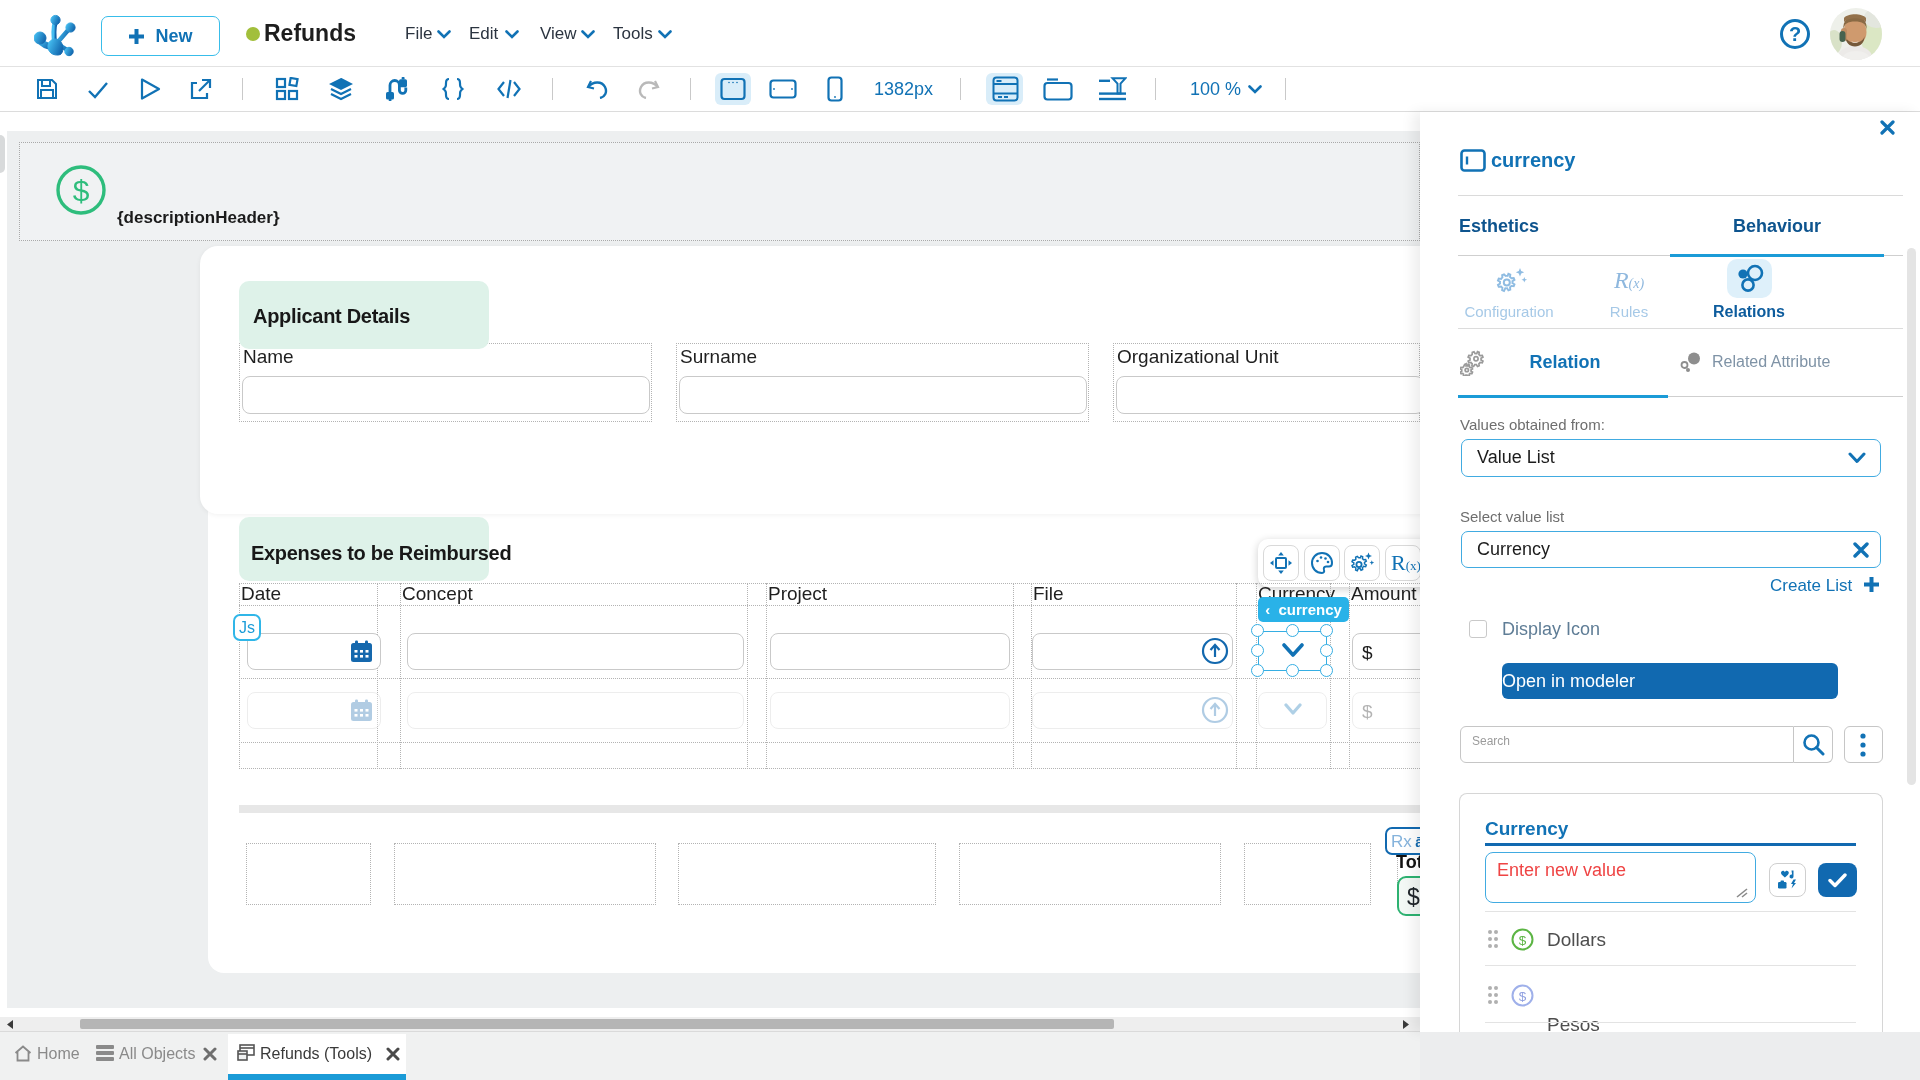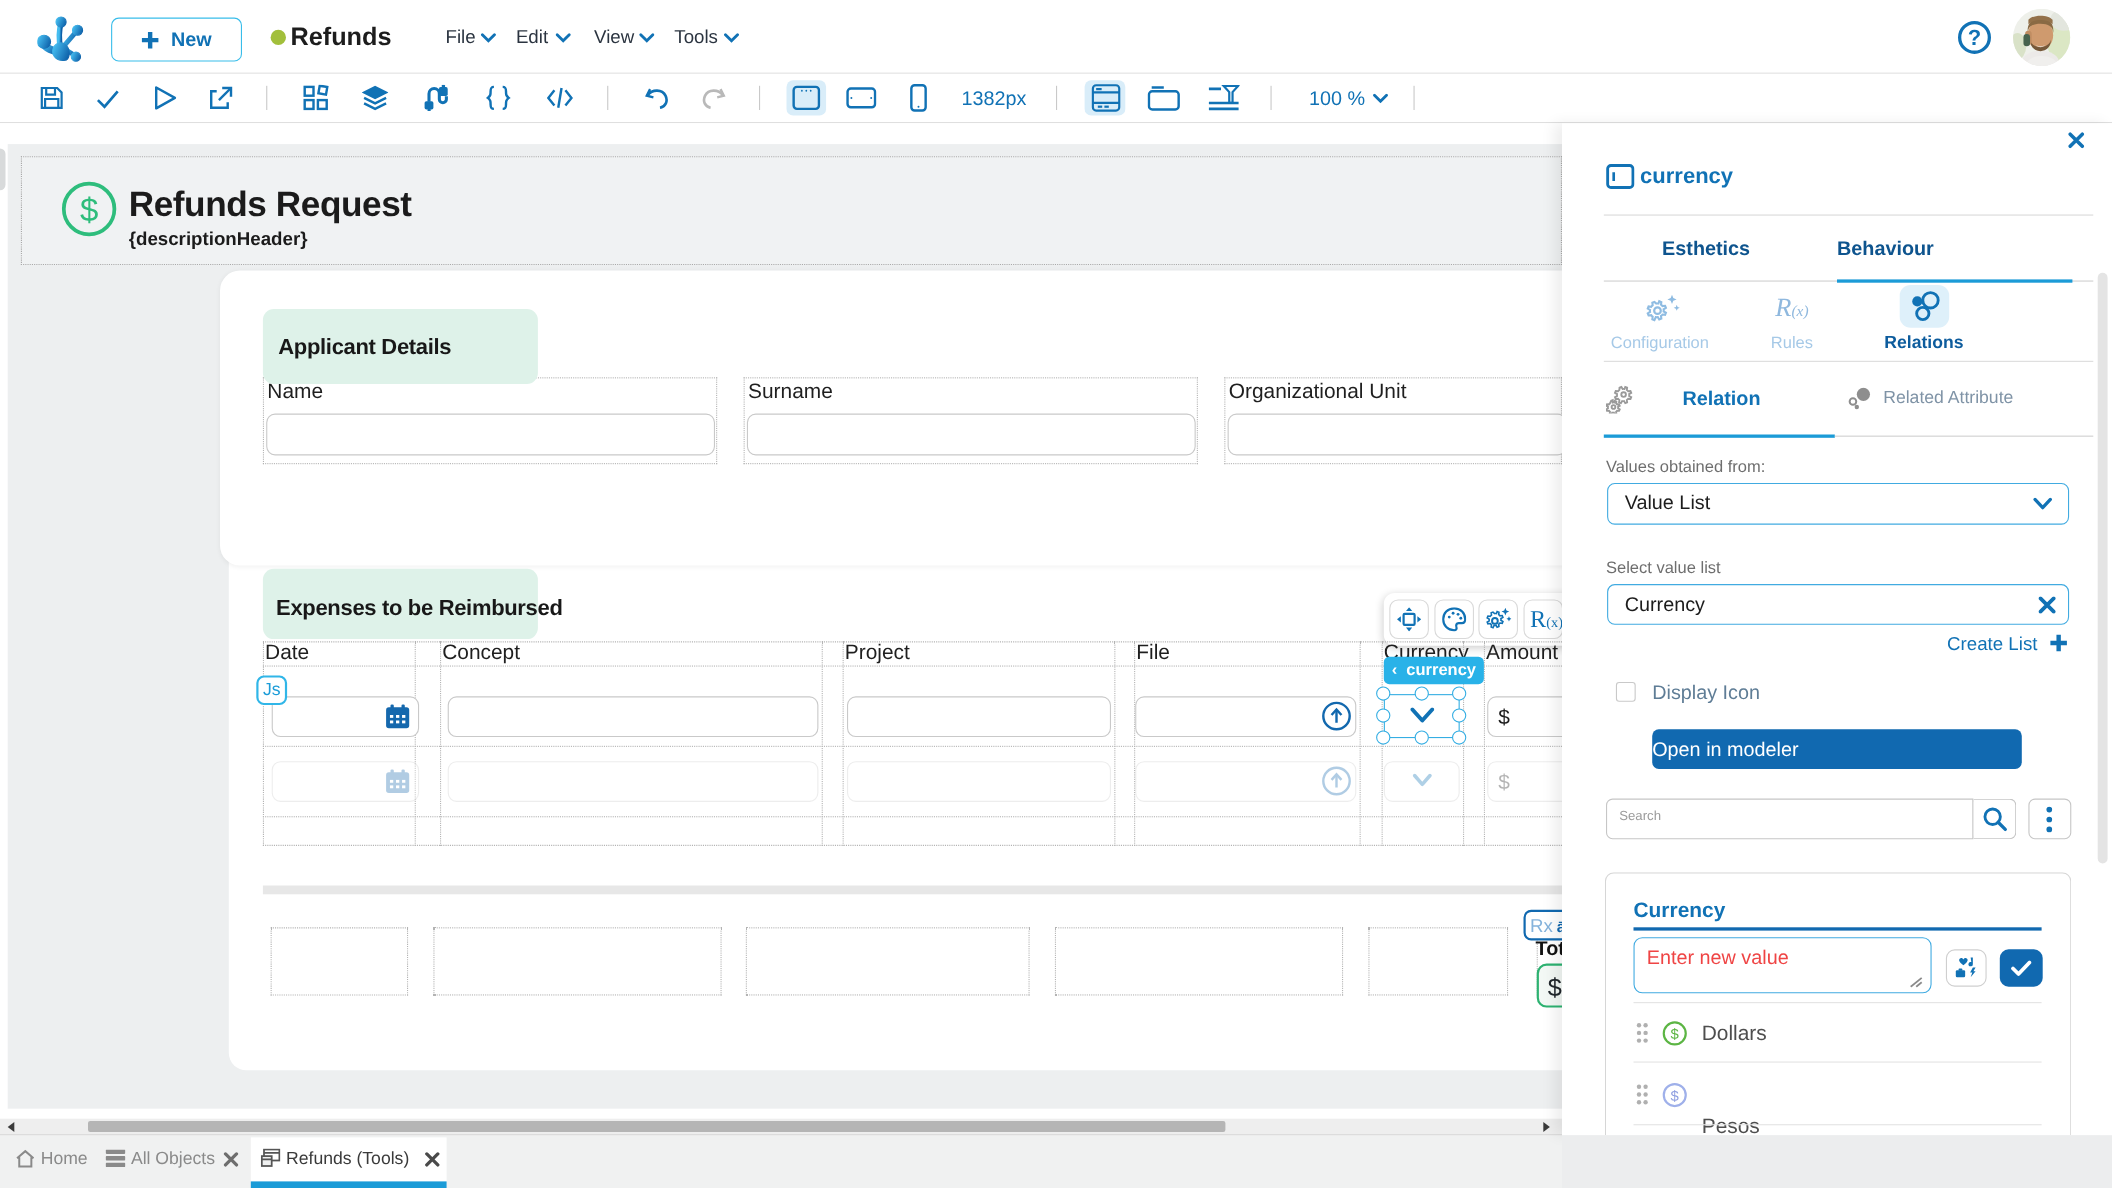--- a/index.html
+++ b/index.html
@@ -235,21 +235,20 @@
 
   <div class="abs" style="left:7px;top:19px;width:1413px;height:877px;background:#edeff0"></div>
 
   <div class="abs" style="left:0;top:23px;width:5px;height:38px;background:#d8dadb;border-radius:0 5px 5px 0"></div>
 
   <div class="abs" style="left:19px;top:30px;width:1401px;height:99px;background:#f0f2f3;border:1px dotted #a9a9a9"></div>
   <svg class="abs" style="left:55px;top:52px" width="52" height="52" viewBox="0 0 52 52">
     <circle cx="26" cy="26" r="23" fill="none" stroke="#2ebd7c" stroke-width="3.4"></circle>
     <text x="26" y="37" font-size="30" fill="#2ebd7c" text-anchor="middle" font-family="Liberation Sans">$</text>
   </svg>
-  <div class="abs" style="left:117px;top:55px;font-size:32px;font-weight:bold;color:#1b1b1b;letter-spacing:-0.4px">Refunds Request</div>
   <div class="abs" style="left:117px;top:96px;font-size:17px;font-weight:bold;color:#1b1b1b">{descriptionHeader}</div>
 
   <div class="abs" style="left:208px;top:393px;width:1232px;height:468px;background:#fff;border-radius:0 0 0 16px"></div>
 
   <div class="abs" style="left:200px;top:134px;width:1240px;height:268px;background:#fff;border-radius:18px;box-shadow:0 1px 5px rgba(0,0,0,0.06)"></div>
   <div class="abs" style="left:239px;top:169px;width:250px;height:68px;background:#def2e9;border-radius:10px;z-index:3"></div>
   <div class="abs" style="left:253px;top:193px;font-size:20px;font-weight:bold;color:#181818;letter-spacing:-0.3px;z-index:4">Applicant Details</div>
 
   <div class="abs cell" style="left:239px;top:231px;width:413px;height:79px"></div>
   <div class="abs cell" style="left:676px;top:231px;width:413px;height:79px"></div>
@@ -460,22 +459,22 @@
   <svg class="abs" style="left:460px;top:8px" width="15" height="15" viewBox="0 0 15 15">
         <path d="M2 2 L13 13 M13 2 L2 13" stroke="#1172b5" stroke-width="3.2" stroke-linecap="round"></path>
       </svg>
   <svg class="abs" style="left:40px;top:37px" width="26" height="23" viewBox="0 0 26 23">
         <rect x="1.5" y="1.5" width="23" height="20" rx="3" fill="none" stroke="#1172b5" stroke-width="2.6"></rect>
         <path d="M7 7.5 v8" stroke="#1172b5" stroke-width="2.4"></path>
       </svg>
   <div class="abs" style="left:71px;top:37px;font-size:20px;font-weight:bold;color:#1172b5">currency</div>
   <div class="abs" style="left:38px;top:83px;width:445px;border-top:1px solid #dadada"></div>
 
-  <div class="abs" style="left:26px;top:104px;width:210px;text-align:center;font-size:18px;font-weight:bold;color:#0e548e">Esthetics</div>
-  <div class="abs" style="left:250px;top:104px;width:214px;text-align:left;font-size:18px;font-weight:bold;color:#0e548e">Behaviour</div>
+  <div class="abs" style="left:39px;top:104px;width:210px;text-align:left;font-size:18px;font-weight:bold;color:#0e548e">Esthetics</div>
+  <div class="abs" style="left:250px;top:104px;width:214px;text-align:center;font-size:18px;font-weight:bold;color:#0e548e">Behaviour</div>
   <div class="abs" style="left:38px;top:143px;width:445px;border-top:1px solid #cfcfcf"></div>
   <div class="abs" style="left:250px;top:142px;width:214px;height:3px;background:#1b9bd7"></div>
 
   <svg class="abs" style="left:76px;top:155px" width="32" height="30" viewBox="0 0 32 30">
 <path d="M9.2 5.2 a 5.3 5.3 0 0 1 2 0 L 12 3 l 2 0.8 l -0.3 2.5 a 5.3 5.3 0 0 1 1.4 1.4 l 2.5 -0.3 l 0.8 2 l -2.2 1.3 a 5.3 5.3 0 0 1 0 2 l 2.2 1.3 l -0.8 2 l -2.5 -0.3 a 5.3 5.3 0 0 1 -1.4 1.4 l 0.3 2.5 l -2 0.8 l -1.3 -2.2 a 5.3 5.3 0 0 1 -2 0 L 7.4 21 l -2 -0.8 l 0.3 -2.5 a 5.3 5.3 0 0 1 -1.4 -1.4 l -2.5 0.3 l -0.8 -2 l 2.2 -1.3 a 5.3 5.3 0 0 1 0 -2 L 1 10 l 0.8 -2 l 2.5 0.3 a 5.3 5.3 0 0 1 1.4 -1.4 L 5.4 4.4 l 2 -0.8 z" fill="none" stroke="#8fbce2" stroke-width="2" transform="translate(1,4) scale(0.95)"></path>
 <circle cx="10.8" cy="15.4" r="3" fill="none" stroke="#8fbce2" stroke-width="2"></circle>
 <g fill="#8fbce2">
           <path d="M24 1 l1.2 3 3 1.2 -3 1.2 -1.2 3 -1.2 -3 -3 -1.2 3 -1.2 z"></path>
           <path d="M28.3 10 l0.8 2 2 0.8 -2 0.8 -0.8 2 -0.8 -2 -2 -0.8 2 -0.8 z"></path>
         </g>

